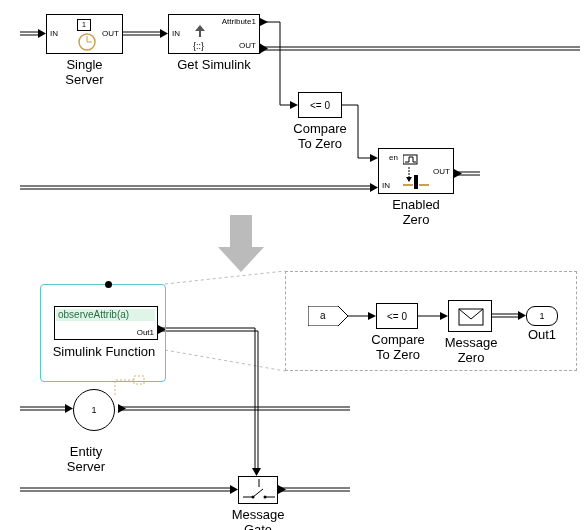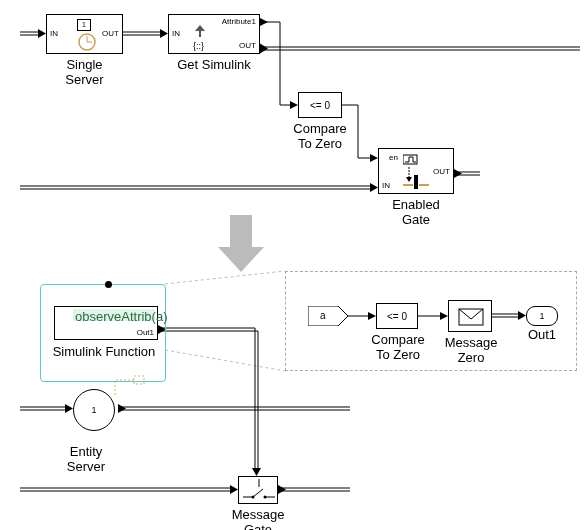--- a/index.html
+++ b/index.html
@@ -153,28 +153,28 @@
     <rect x="0" y="2" width="14" height="9" fill="none" stroke="#000"></rect>
     <path d="M2 9 L6 9 L6 4 L10 4 L10 9 L13 9" fill="none" stroke="#000"></path>
     <line x1="6" y1="14" x2="6" y2="24" stroke="#000" stroke-dasharray="2,1"></line>
     <polygon points="3,24 9,24 6,29" fill="#000"></polygon>
     <line x1="0" y1="32" x2="10" y2="32" stroke="#c8a050" stroke-width="2"></line>
     <line x1="16" y1="32" x2="26" y2="32" stroke="#c8a050" stroke-width="2"></line>
     <line x1="12" y1="22" x2="12" y2="36" stroke="#000" stroke-width="2"></line>
     <line x1="14" y1="22" x2="14" y2="36" stroke="#000" stroke-width="2"></line>
   </svg>
 </div>
-<div class="label" style="left:368px;top:187px;width:76px;">Enabled Gate</div>
+<div class="label" style="left:368px;top:187px;width:76px;">Enabled Zero</div>
 
 <div class="teal-box" style="left:30px;top:274px;width:126px;height:98px;"></div>
 
 <div style="position:absolute;left:95px;top:271px;width:7px;height:7px;border-radius:50%;background:#000;"></div>
 
 <div class="block" style="left:44px;top:296px;width:104px;height:34px;">
-  <div style="position:absolute;left:18px;top:2px;right:2px;height:12px;background:#dff5e8;font-size:13px;padding-left:2px;color:#2a6b45;">observeAttrib(a)</div>
+  <div style="position:absolute;left:1px;top:2px;right:2px;height:12px;background:#dff5e8;font-size:10px;padding-left:2px;color:#2a6b45;">observeAttrib(a)</div>
   <span class="port-label" style="right:3px;bottom:2px;">Out1</span>
 </div>
 <div class="label" style="left:34px;top:334px;width:120px;text-align:center;">Simulink Function</div>
 
 <div style="position:absolute;left:63px;top:379px;width:40px;height:40px;border:1px solid #000;border-radius:50%;background:white;text-align:center;line-height:40px;">
   <span>1</span>
 </div>
 <div class="label" style="left:40px;top:422px;width:72px;margin-top:12px;">Entity Server</div>
 
 <div class="block" style="left:228px;top:466px;width:40px;height:28px;">

